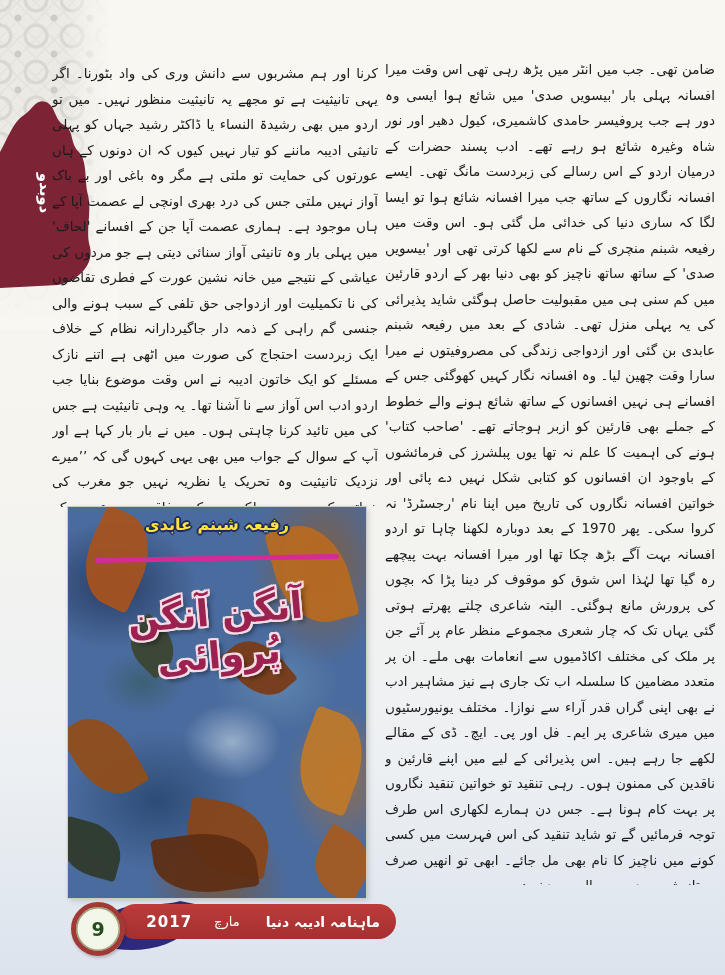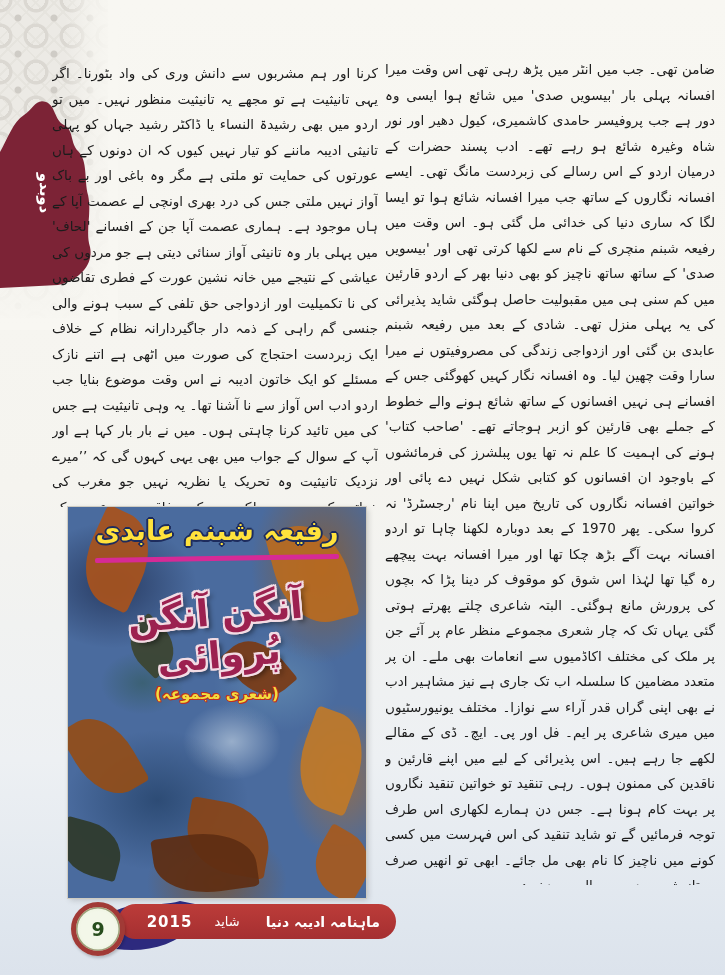--- a/index.html
+++ b/index.html
@@ -65,21 +65,21 @@
   .lf3{left:118px;top:296px;width:84px;height:70px;background:#8a4416;transform:rotate(10deg);}
   .lf4{left:8px;top:206px;width:56px;height:86px;background:#934d18;transform:rotate(-30deg);}
   .lf5{left:232px;top:206px;width:62px;height:96px;background:#c07a28;transform:rotate(20deg);}
   .lf6{left:58px;top:118px;width:52px;height:42px;background:#3c4430;transform:rotate(45deg);}
   .lf7{left:168px;top:128px;width:46px;height:66px;background:#7a3a14;transform:rotate(-40deg);}
   .lf8{left:86px;top:326px;width:102px;height:60px;background:#5e2e12;transform:rotate(-8deg);}
   .lf9{left:246px;top:326px;width:56px;height:62px;background:#a65a1e;transform:rotate(30deg);}
   .lf10{left:-8px;top:316px;width:62px;height:52px;background:#2f3a2a;transform:rotate(15deg);}
   .book-author{
     position:absolute;left:0;top:8px;width:100%;text-align:center;direction:rtl;
-    font-size:27px;font-weight:bold;color:#ffe23c;letter-spacing:1px;
+    font-size:16px;font-weight:bold;color:#ffe23c;letter-spacing:1px;
     text-shadow:-2px 0 0 #1d2c5e,2px 0 0 #1d2c5e,0 -2px 0 #1d2c5e,0 2px 0 #1d2c5e,
       -1px -1px 0 #1d2c5e,1px 1px 0 #1d2c5e,1px -1px 0 #1d2c5e,-1px 1px 0 #1d2c5e;
   }
   .book-rule{
     position:absolute;left:9%;top:49px;width:82%;height:5px;background:#d62a96;
     transform:rotate(-1deg);border-radius:2px;
   }
   .book-title{
     position:absolute;left:-6px;top:84px;width:calc(100% + 12px);text-align:center;direction:rtl;
     font-size:37px;font-weight:bold;color:#9c2150;letter-spacing:0px;
@@ -143,28 +143,27 @@
     <div class="leaf lf4"></div>
     <div class="leaf lf5"></div>
     <div class="leaf lf6"></div>
     <div class="leaf lf7"></div>
     <div class="leaf lf8"></div>
     <div class="leaf lf9"></div>
     <div class="leaf lf10"></div>
     <div class="book-author">رفیعہ شبنم عابدی</div>
     <div class="book-rule"></div>
     <div class="book-title">آنگن آنگن پُروائی</div>
-    <div class="book-subtitle">(شعری مجموعہ)</div>
   </div>
 
   <svg class="footer-ribbon" width="112" height="64" viewBox="0 0 112 64">
     <path d="M10,22 C30,8 55,16 80,9 L100,13 L94,34 C74,54 46,61 16,57 C30,46 18,32 10,22 Z" fill="#2d2a7e"></path>
   </svg>
   <div class="footer-bar">
     <span class="mag">ماہنامہ ادیبہ دنیا</span>
-    <span class="month">شاید</span>
-    <span class="year">2015</span>
+    <span class="month">مارچ</span>
+    <span class="year">2017</span>
   </div>
   <div class="page-badge">
     <span>9</span>
   </div>
 
 </div>
 
 </body></html>

